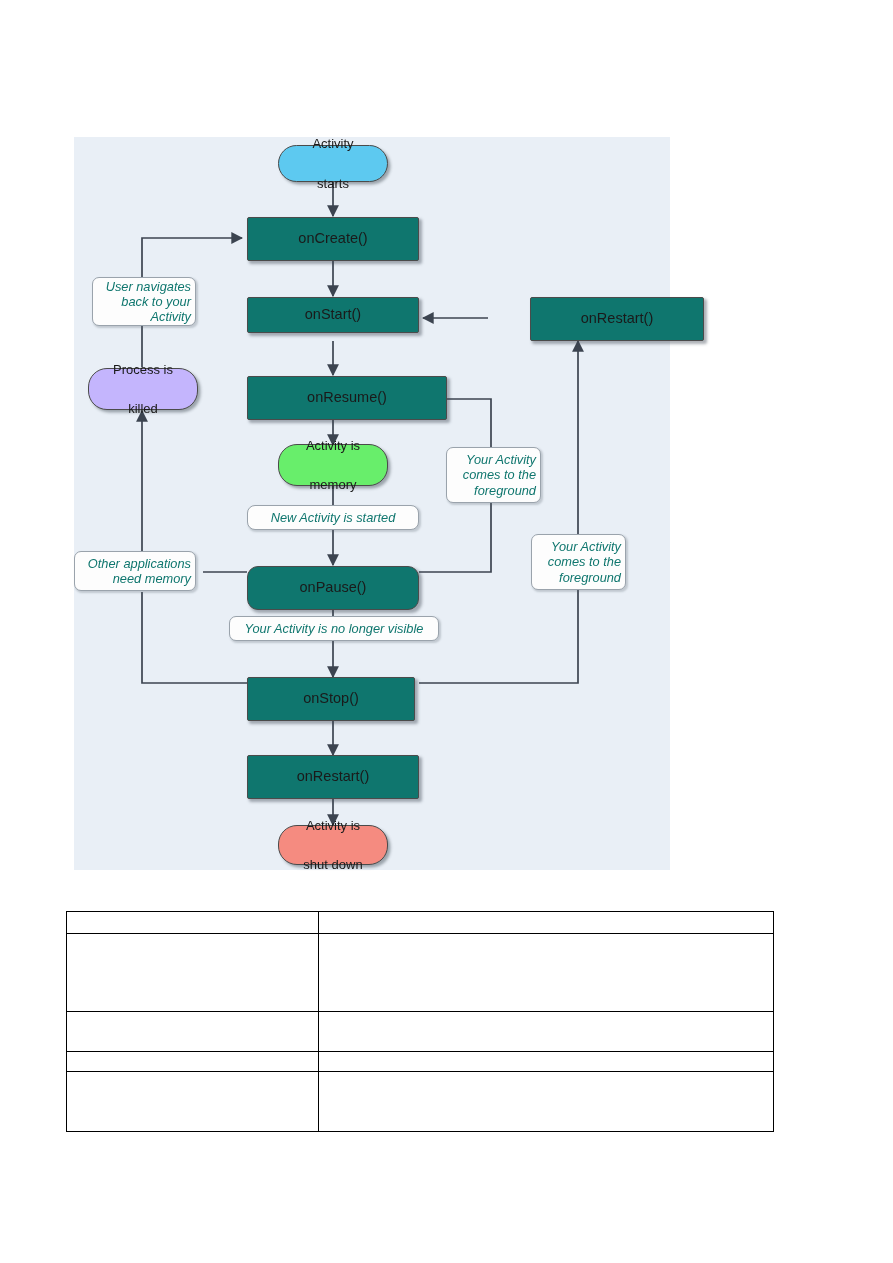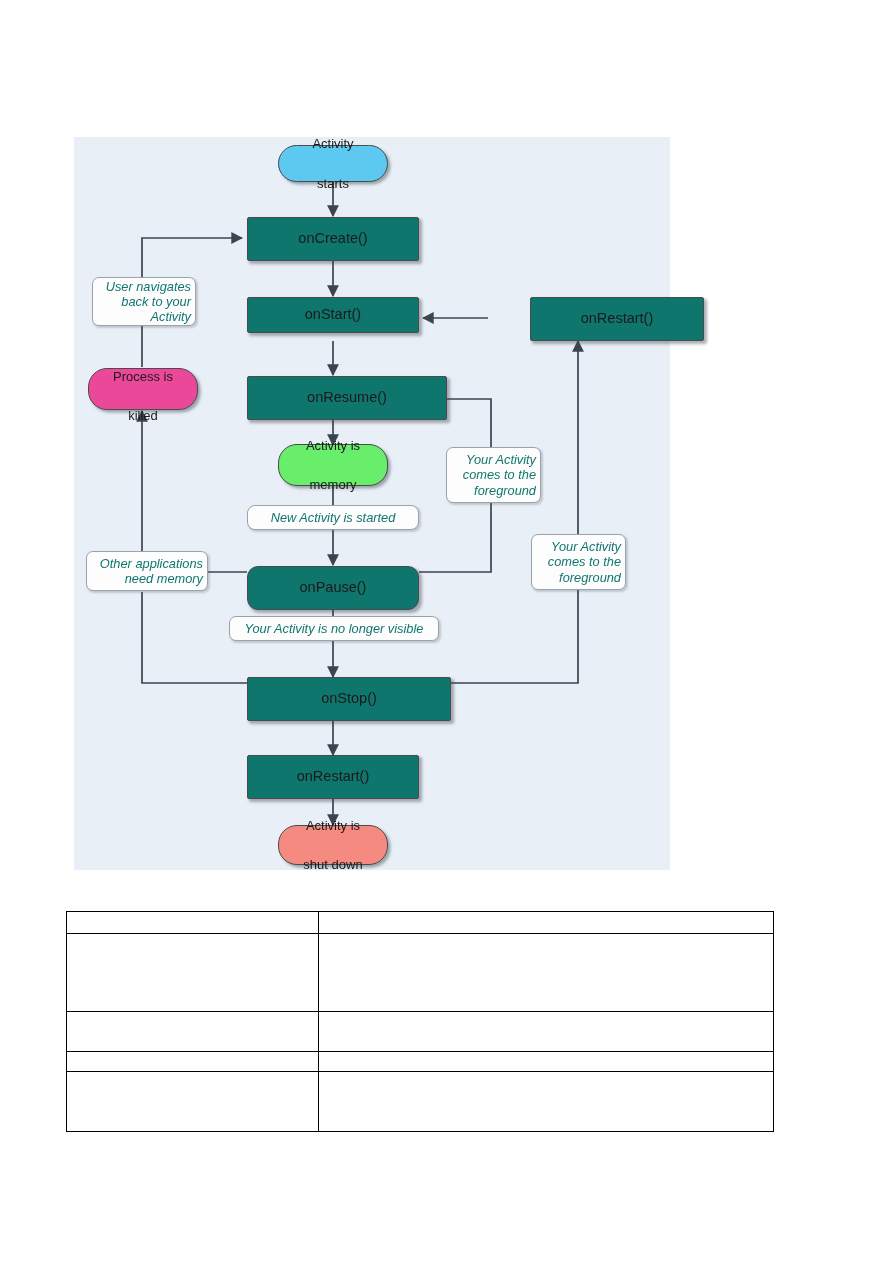--- a/index.html
+++ b/index.html
@@ -54,21 +54,21 @@
 
   .terminal {
     border: 1.6px solid #4b4b4b;
     border-radius: 19px;
     font-size: 13px;
     box-shadow: 2.5px 2.5px 3px rgba(60,70,80,0.45);
     gap: 24px;
   }
   .terminal-start { background: #5dc9f0; }
   .terminal-running { background: #68ee6b; }
-  .terminal-killed { background: #ec4899; justify-content: space-between; }
+  .terminal-killed { background: #c4b5fd; }
   .terminal-shutdown { background: #f58b80; }
 
   .note {
     background: #fdfdfd;
     border: 1.1px solid #9aa3ac;
     border-radius: 7px;
     font-size: 12.8px;
     font-style: italic;
     color: #0f766e;
     box-shadow: 1.5px 1.5px 2px rgba(90,100,110,0.28);
@@ -161,37 +161,37 @@
     <span>Activity is</span>
     <span>memory</span>
   </div>
 
   <div class="node note" style="left:173px; top:368px; width:172px; height:25px;border-radius:8px;">New Activity is started</div>
 
   <div class="node callback" style="left:173px; top:429px; width:172px; height:44px;border-radius:11px;">onPause()</div>
 
   <div class="node note" style="left:155px; top:479px; width:210px; height:25px;">Your Activity is no longer visible</div>
 
-  <div class="node callback" style="left:173px; top:540px; width:204px; height:44px;">onStop()</div>
+  <div class="node callback" style="left:173px; top:540px; width:168px; height:44px;">onStop()</div>
 
   <div class="node callback" style="left:173px; top:618px; width:172px; height:44px;">onRestart()</div>
 
   <div class="node terminal terminal-shutdown" style="left:204px; top:688px; width:110px; height:40px; flex-direction:column;">
     <span>Activity is</span>
     <span>shut down</span>
   </div>
 
   <div class="node terminal terminal-killed" style="left:14px; top:231px; width:110px; height:42px; flex-direction:column;">
     <span>Process is</span>
     <span>killed</span>
   </div>
 
   <div class="node note" style="left:18px; top:140px; width:104px; height:49px;">User navigates back to your Activity</div>
 
-  <div class="node note" style="left:12px; top:414px; width:122px; height:40px;">Other applications need memory</div>
+  <div class="node note" style="left:0; top:414px; width:122px; height:40px;">Other applications need memory</div>
 
   <div class="node note" style="left:372px; top:310px; width:95px; height:56px;">Your Activity comes to the foreground</div>
 
   <div class="node note" style="left:457px; top:397px; width:95px; height:56px;">Your Activity comes to the foreground</div>
 
 </div>
 
 <table id="bottom-table">
   <tbody>
     <tr style="height:22px;">

